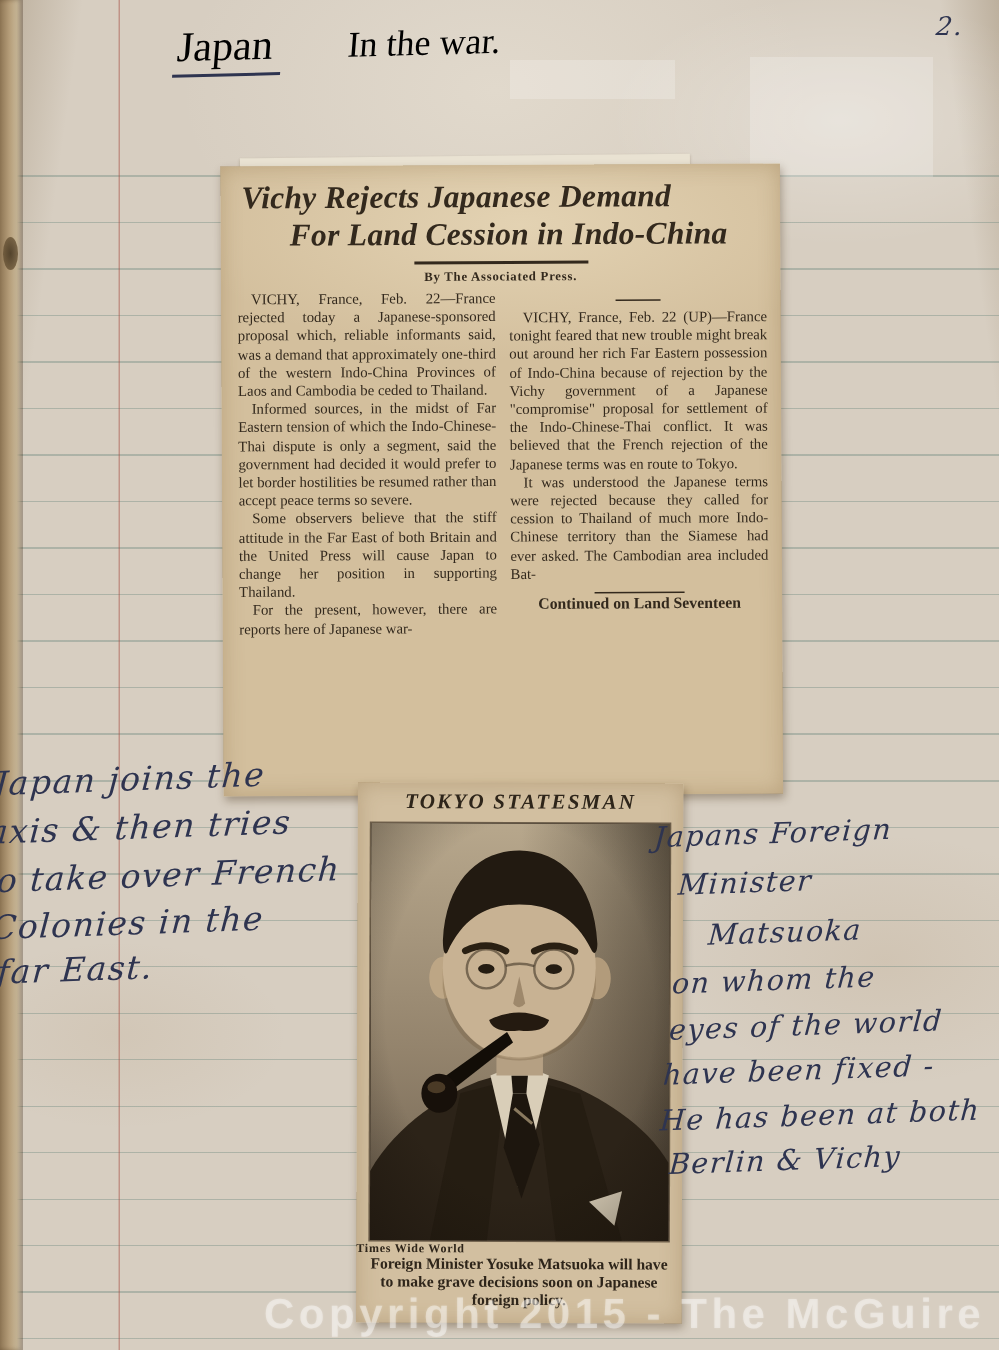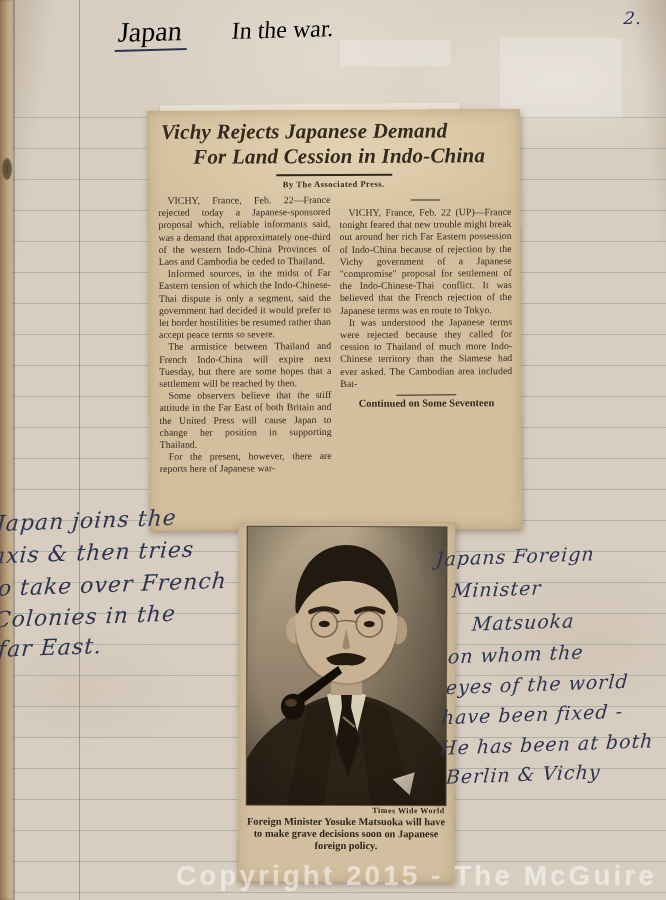--- a/index.html
+++ b/index.html
@@ -52,21 +52,21 @@
   .col{width:50%;font-size:9.9px;line-height:12.2px;text-align:justify;}
   .col p{margin:0;text-indent:9px;}
   .col-div{width:30px;height:1px;background:#33291d;margin:6px auto;}
   .continued{margin-top:5px;text-align:center;}
   .continued .crule{width:60px;height:1px;background:#33291d;margin:0 auto 2px auto;}
   .continued span{font-weight:bold;font-size:10.5px;}
   
   .photoclip{left:238px;top:522px;width:217px;height:360px;background:#d2bfa0;transform:rotate(0.2deg);color:#2e251a;}
   .photo-header{text-align:center;font-weight:bold;font-style:italic;font-size:14px;letter-spacing:1.5px;padding-top:6px;}
   .photo-frame{width:199px;height:278px;margin:5px auto 0 auto;background:#1c150e;box-shadow:0 0 0 1px rgba(40,28,16,0.6);}
-  .photo-credit{text-align:right;font-size:8px;font-weight:bold;letter-spacing:0.5px;padding:1px 10px 0 0;}
+  .photo-credit{font-size:8px;font-weight:bold;letter-spacing:0.5px;padding:1px 10px 0 0;}
   .photo-caption{font-weight:bold;font-size:10.4px;line-height:11.8px;text-align:center;padding:1px 4px 0 4px;}
   
   .watermark{position:absolute;left:176px;top:860px;font-family:"Liberation Sans","DejaVu Sans",sans-serif;
     font-size:28px;font-weight:bold;letter-spacing:3px;color:rgba(255,255,255,0.42);white-space:nowrap;
     text-shadow:0 0 2px rgba(255,255,255,0.2);}
 </style>
 </head>
 <body>
 
 <div class="page">
@@ -92,37 +92,37 @@
     <div class="headline">
       <span class="l1">Vichy Rejects Japanese Demand</span>
       <span class="l2">For Land Cession in Indo-China</span>
     </div>
     <div class="byline-rule"></div>
     <div class="byline">By The Associated Press.</div>
     <div class="cols">
       <div class="col">
         <p>VICHY, France, Feb. 22—France rejected today a Japanese-sponsored proposal which, reliable informants said, was a demand that approximately one-third of the western Indo-China Provinces of Laos and Cambodia be ceded to Thailand.</p>
         <p>Informed sources, in the midst of Far Eastern tension of which the Indo-Chinese-Thai dispute is only a segment, said the government had decided it would prefer to let border hostilities be resumed rather than accept peace terms so severe.</p>
-        <p>The armistice between Thailand and French Indo-China will expire next Tuesday, but there are some hopes that a settlement will be reached by then.</p>
         <p>Some observers believe that the stiff attitude in the Far East of both Britain and the United Press will cause Japan to change her position in supporting Thailand.</p>
         <p>For the present, however, there are reports here of Japanese war-</p>
       </div>
       <div class="col">
         <div class="col-div"></div>
         <p>VICHY, France, Feb. 22 (UP)—France tonight feared that new trouble might break out around her rich Far Eastern possession of Indo-China because of rejection by the Vichy government of a Japanese "compromise" proposal for settlement of the Indo-Chinese-Thai conflict. It was believed that the French rejection of the Japanese terms was en route to Tokyo.</p>
         <p>It was understood the Japanese terms were rejected because they called for cession to Thailand of much more Indo-Chinese territory than the Siamese had ever asked. The Cambodian area included Bat-</p>
         <div class="continued">
           <div class="crule"></div>
-          <span>Continued on Some Seventeen</span>
+          <span>Continued on Land Seventeen</span>
         </div>
       </div>
     </div>
   </div>
 
   <div class="clip photoclip">
+    <div class="photo-header">TOKYO STATESMAN</div>
     <div class="photo-frame">
       <svg width="199" height="278" viewBox="0 0 199 278" xmlns="http://www.w3.org/2000/svg">
         <defs>
           <linearGradient id="pbg" x1="0" y1="0" x2="0" y2="1">
             <stop offset="0" stop-color="#b7a78c"></stop>
             <stop offset="0.55" stop-color="#93836c"></stop>
             <stop offset="1" stop-color="#6f6251"></stop>
           </linearGradient>
           <linearGradient id="pbg2" x1="0" y1="0" x2="1" y2="0">
             <stop offset="0" stop-color="rgba(30,24,16,0)"></stop>

